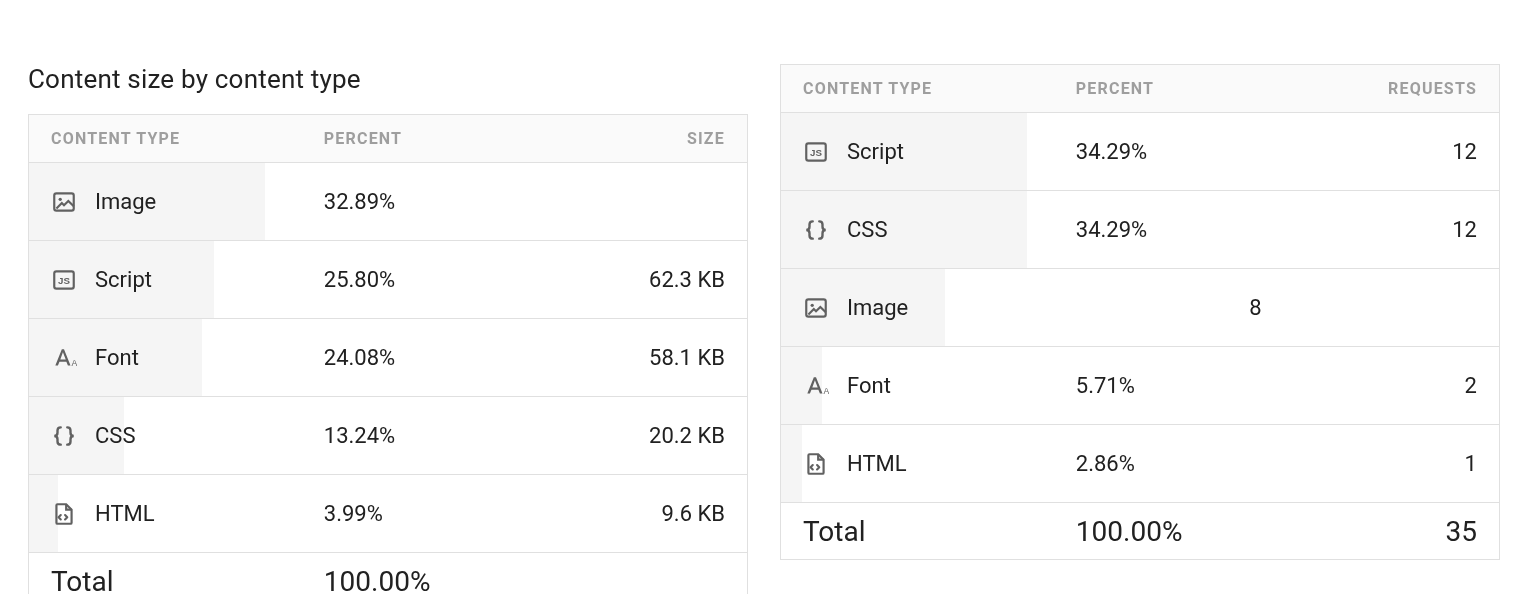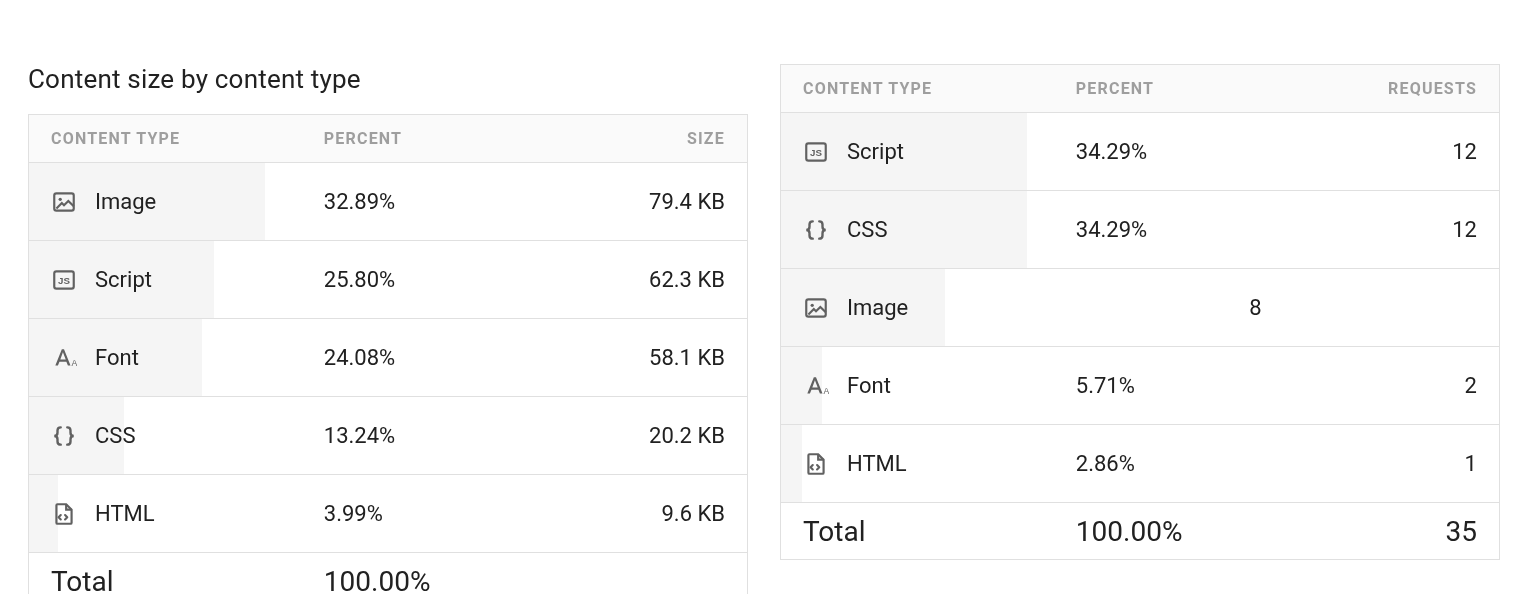--- a/index.html
+++ b/index.html
@@ -113,21 +113,20 @@
           <span class="ico">
               <svg viewBox="0 0 24 24" fill="none" stroke="currentColor" stroke-width="2">
                 <rect x="3" y="4" width="18" height="16" rx="2"></rect>
                 <circle cx="8.5" cy="9.5" r="1.5" fill="currentColor" stroke="none"></circle>
                 <path d="M21 16l-5-5-4 4-2-2-5 5"></path>
               </svg>
             </span>
           <span>Image</span>
         </div>
         <div class="td">32.89%</div>
-        <div class="td num">79.4 KB</div>
       </div>
 
       <div class="trow">
         <div class="bar" style="width:25.8%"></div>
         <div class="td type-cell">
           <span class="ico">
               <svg viewBox="0 0 24 24" fill="none" stroke="currentColor" stroke-width="2">
                 <rect x="3" y="4" width="18" height="16" rx="2"></rect>
                 <text x="12" y="16" text-anchor="middle" font-size="9" font-family="Arial" font-weight="700" fill="currentColor" stroke="none">JS</text>
               </svg>

